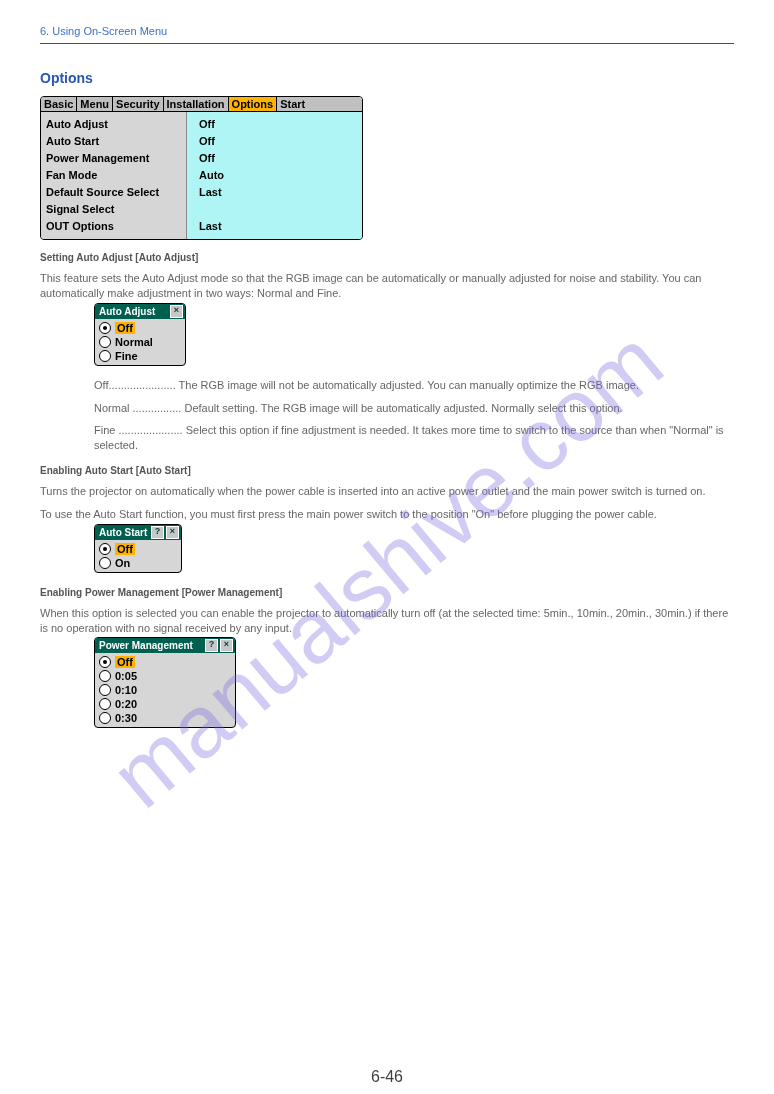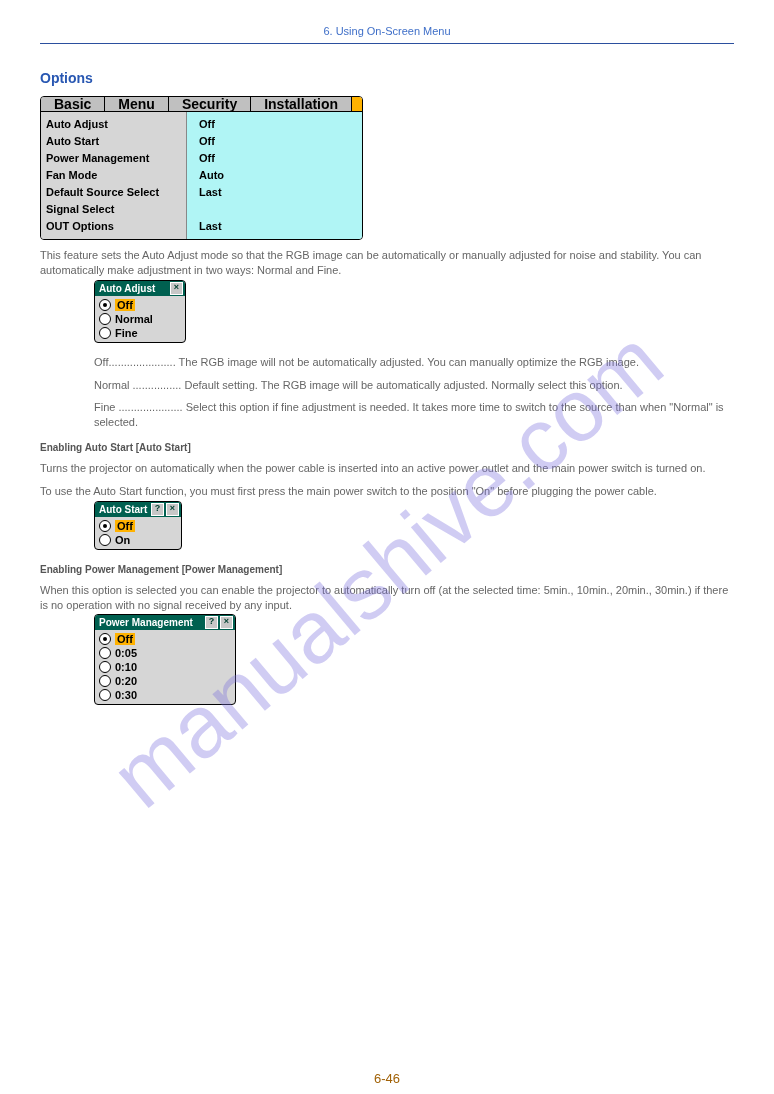--- a/index.html
+++ b/index.html
@@ -10,21 +10,21 @@
     font-size: 11px;
     color: #000;
     position: relative;
     background: #fff;
   }
   .page {
     padding: 25px 40px 40px 40px;
     box-sizing: border-box;
   }
   .header-right {
-    text-align: center;
+    text-align: left;
     color: #3f6fc8;
     font-size: 11px;
     margin-bottom: 6px;
   }
   hr.blue {
     border: none;
     border-top: 1px solid #2b4f9e;
     margin: 0 0 26px 0;
   }
   .section-title {
@@ -41,22 +41,22 @@
     border-radius: 4px;
     background: #d6d6d6;
     overflow: hidden;
   }
   .tabrow {
     display: flex;
     background: #c0c0c0;
     border-bottom: 1px solid #000;
   }
   .tab {
-    padding: 0 13px;
-    font-size: 14px;
+    padding: 0 3px;
+    font-size: 11px;
     font-weight: bold;
     border-right: 1px solid #000;
     line-height: 14px;
     cursor: pointer;
   }
   .tab:last-child { border-right: none; }
   .tab.active {
     background: #ffb200;
   }
   .panel-body {
@@ -150,22 +150,22 @@
     font-weight: 500;
     color: rgba(120,110,220,0.35);
     pointer-events: none;
     white-space: nowrap;
     font-family: Arial, sans-serif;
   }
   .footer {
     position:absolute;
     left:0; right:0; bottom:8px;
     text-align:center;
-    font-size:13px;
-    color:#a16207;
+    font-size:16px;
+    color:#404040;
   }
 </style>
 </head>
 <body>
 
 <div class="watermark">manualshive.com</div>
 
 <div class="page">
   <div class="header-right">6. Using On-Screen Menu</div>
   <hr class="blue">
@@ -198,20 +198,21 @@
         <div>Off</div>
         <div>Auto</div>
         <div>Last</div>
         <div>&nbsp;</div>
         <div>Last</div>
       </div>
     </div>
   </div>
 
   
+  <div class="body-title">Setting Auto Adjust [Auto Adjust]</div>
   <div class="body-text">This feature sets the Auto Adjust mode so that the RGB image can be automatically or manually adjusted for noise and stability. You can automatically make adjustment in two ways: Normal and Fine.</div>
 
   <div class="dlg" style="width:90px;">
     <div class="dlg-title">
       <span>Auto Adjust</span>
       <span class="spacer"></span>
       <span class="wbtn">×</span>
     </div>
     <div class="dlg-body">
       <div class="dlg-row active">

